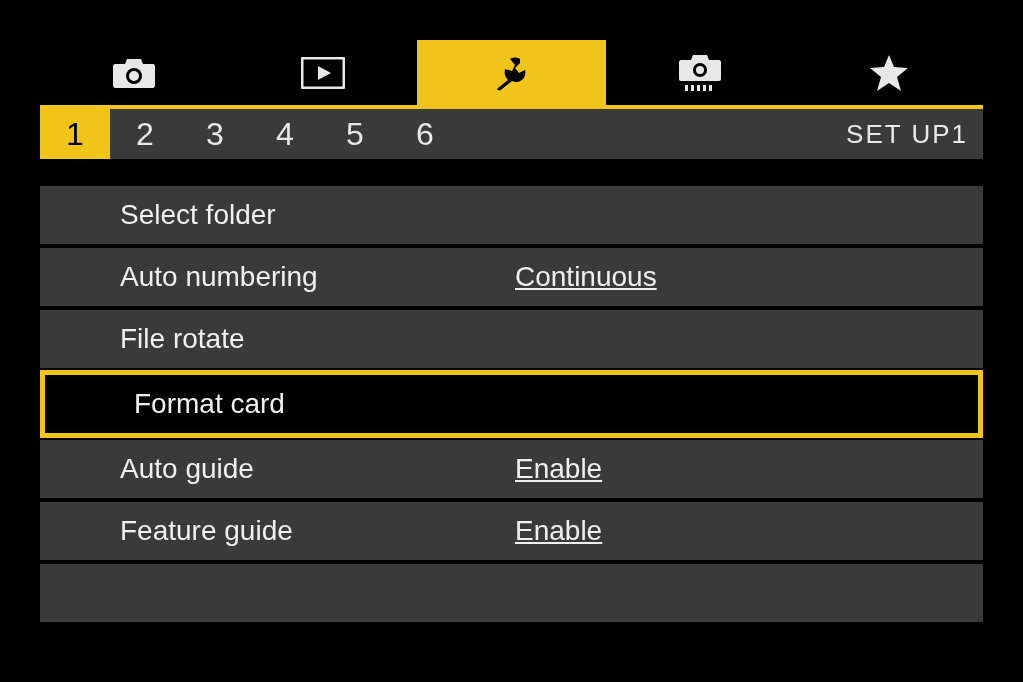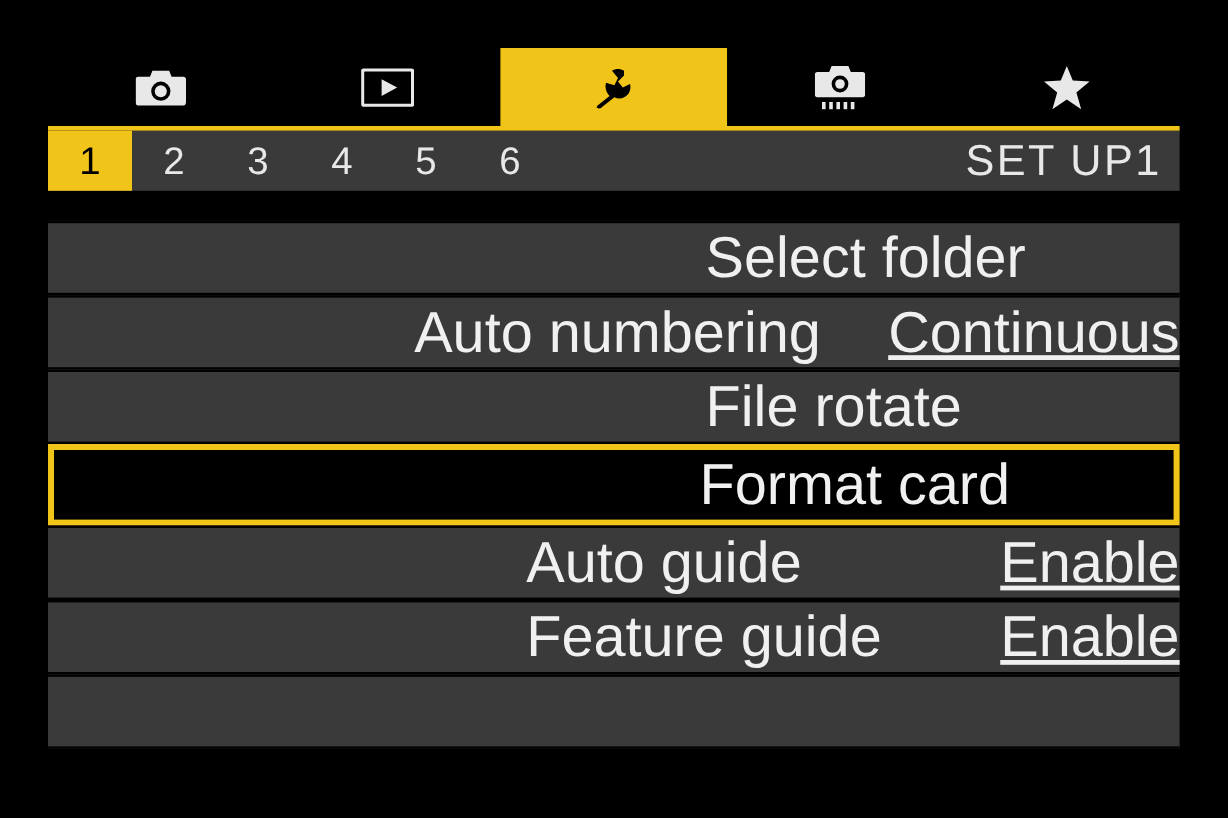--- a/index.html
+++ b/index.html
@@ -60,46 +60,45 @@
       font-weight: 400;
     }
     .page-tab.active {
       background: #f0c418;
       color: #000;
     }
     .page-label {
       margin-left: auto;
       margin-right: 15px;
       color: #e8e8e8;
-      font-size: 36px;
+      font-size: 26px;
       letter-spacing: 2px;
     }
     .menu-list {
       margin-top: 25px;
     }
     .menu-row {
       display: flex;
       align-items: center;
       height: 62px;
       background: #3a3a3a;
       border-top: 2px solid #000;
       border-bottom: 2px solid #000;
       padding-left: 80px;
       color: #f0f0f0;
-      font-size: 48px;
+      font-size: 28px;
       font-weight: 400;
-      justify-content: flex-end;
     }
     .menu-row.selected {
       background: #000;
       border-top: 5px solid #f0c418;
       border-bottom: 5px solid #f0c418;
       border-left: 5px solid #f0c418;
       border-right: 5px solid #f0c418;
-      padding-left: 62px;
+      padding-left: 89px;
       height: 68px;
     }
     .menu-label {
       flex: 0 0 auto;
       width: 395px;
     }
     .menu-value {
       flex: 0 0 auto;
       display: flex;
       align-items: center;

